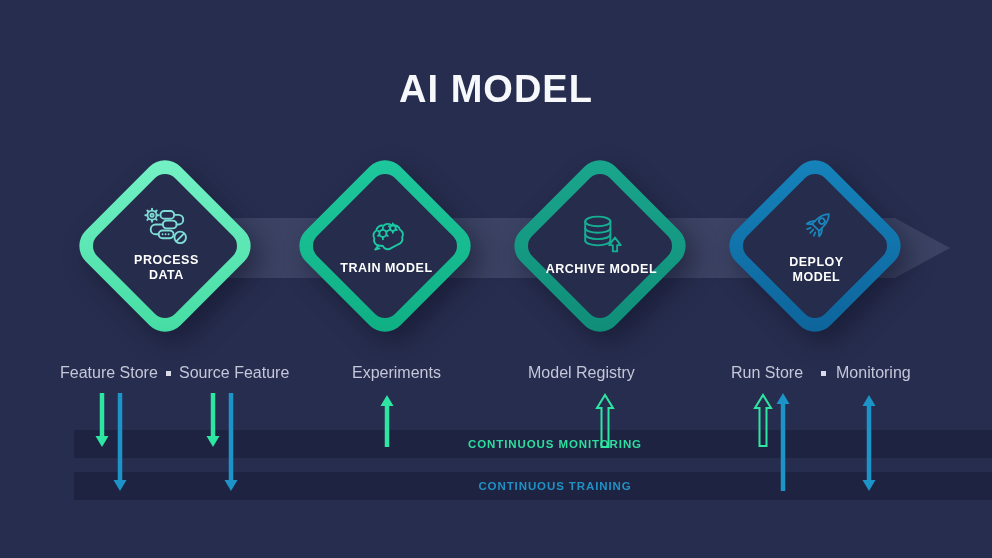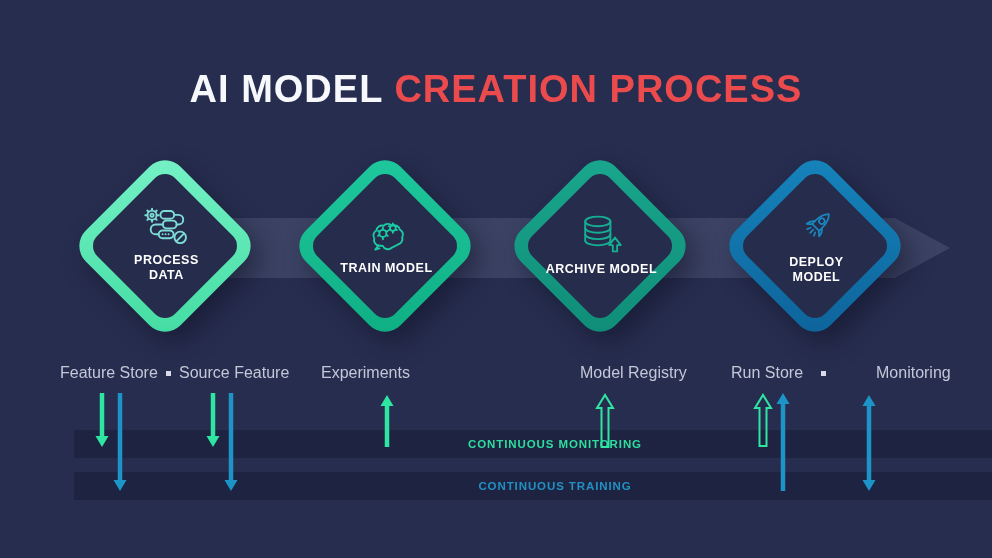--- a/index.html
+++ b/index.html
@@ -28,42 +28,41 @@
     display:flex;flex-direction:column;align-items:center;justify-content:center;gap:6px;margin-top:-4px;}
   .stage-icon{display:block;}
   .stage-icon *{stroke:var(--icon);fill:none;stroke-width:1.6;stroke-linecap:round;stroke-linejoin:round;}
   .stage-icon .fillme{fill:var(--icon);stroke:none;}
   .stage-icon .bgfill{fill:var(--diamond_inner,#262C4B);}
   .stage-label{color:var(--label_text,#FFFFFF);font-size:12.5px;font-weight:bold;
     letter-spacing:.5px;text-align:center;line-height:15px;}
   .label-line{display:block;}
   
   .tool{position:absolute;top:364px;font-size:16px;color:var(--tool_label,#C4C7D8);z-index:3;}
-  .tool-0{left:60px}.tool-1{left:179px}.tool-2{left:321px}.tool-3{left:580px}.tool-4{left:731px}.tool-5{left:876px}
+  .tool-0{left:60px}.tool-1{left:179px}.tool-2{left:352px}.tool-3{left:528px}.tool-4{left:731px}.tool-5{left:836px}
   .bullet{position:absolute;width:5px;height:5px;background:var(--bullet,#D9DBE8);z-index:3;}
   .bullet-0{left:166px;top:371px}.bullet-1{left:821px;top:371px}
   
   .bar{position:absolute;left:74px;width:962px;height:28px;background:var(--bar_bg,#1E2341);
     display:flex;align-items:center;justify-content:center;z-index:1;}
   .bar-monitoring{top:430px}
   .bar-training{top:472px}
   .bar-label{font-size:11.5px;font-weight:bold;letter-spacing:.9px;}
   .bar-monitoring .bar-label{color:var(--monitoring_text,#2EDE9F);}
   .bar-training .bar-label{color:var(--training_text,#2191C4);}
   
   .arrow-layer{position:absolute;inset:0;z-index:4;pointer-events:none;}
 </style>
 </head>
 <body>
 
 <div class="canvas">
 
   <h1 class="title" style="margin:0">
     <span class="title-main">AI MODEL</span>
-    <span class="title-accent">CREATION PROCESS</span>
   </h1>
 
   <div class="band"></div>
 
   <div class="stage stage-1" style="--c1: #76F2C7; --c2: #43DCA2; --icon: #7EDCD6;">
     <div class="diamond">
       <div class="diamond-inner"></div>
       <div class="stage-content">
         <svg class="stage-icon" width="48" height="40" viewBox="0 0 40 33">
           <circle cx="8" cy="7" r="3.8"></circle>

